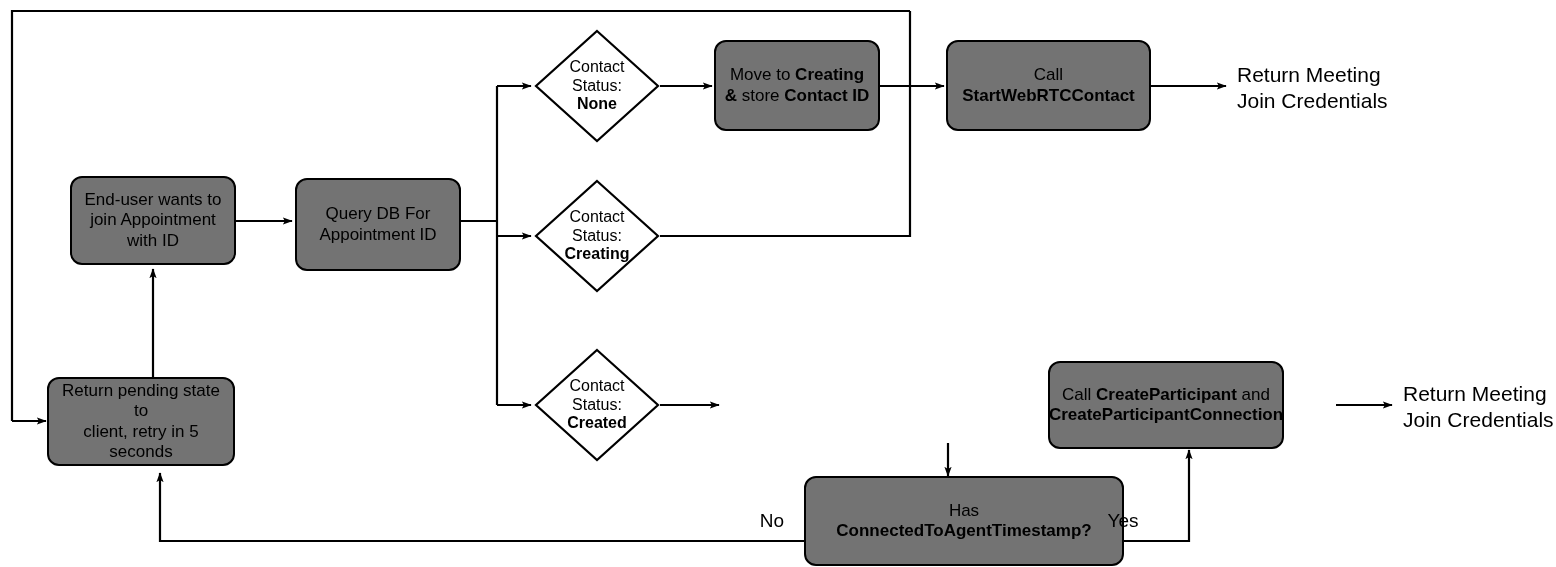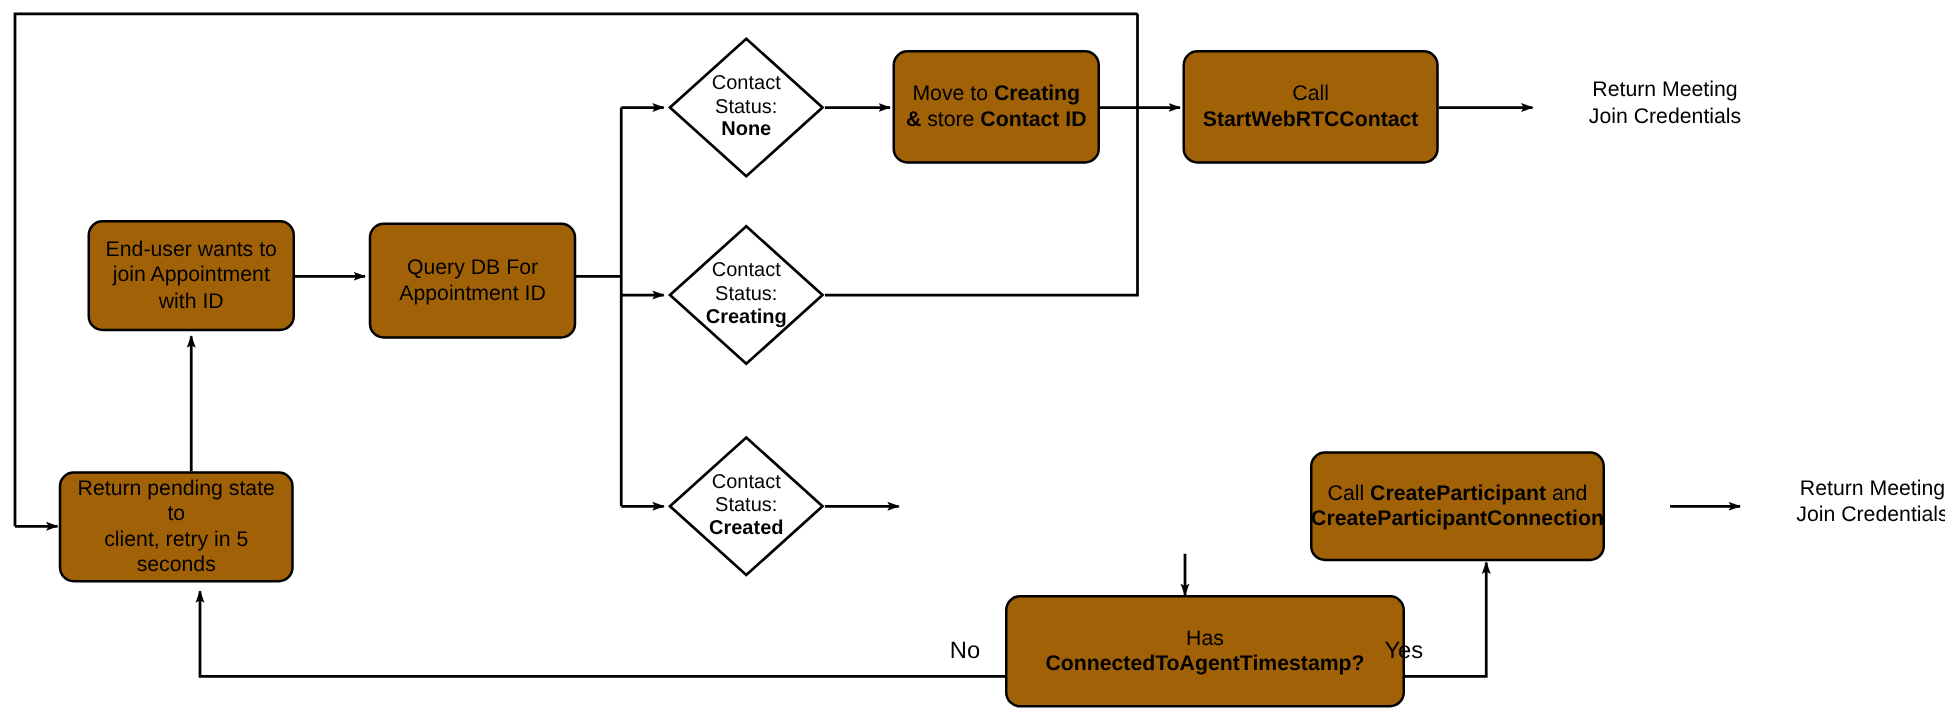--- a/index.html
+++ b/index.html
@@ -26,21 +26,21 @@
     position: absolute;
     box-sizing: border-box;
     display: flex;
     align-items: center;
     justify-content: center;
     text-align: center;
     color: #000000;
     line-height: 1.18;
   }
   .rbox {
-    background: #a16207;
+    background: #737373;
     border: 2px solid #000000;
     border-radius: 12px;
     font-size: 17px;
     padding: 2px 8px;
   }
   .diamond-wrap {
     position: absolute;
     display: flex;
     align-items: center;
     justify-content: center;
@@ -53,23 +53,23 @@
     position: absolute;
     left: 0;
     top: 0;
   }
   .diamond-label {
     position: relative;
     z-index: 2;
   }
   .freetext {
     position: absolute;
-    font-size: 17px;
+    font-size: 21px;
     color: #000000;
-    text-align: center;
+    text-align: left;
     line-height: 1.22;
     white-space: pre-line;
   }
   .edgelabel {
     position: absolute;
     font-size: 19px;
     color: #000000;
     text-align: center;
   }
   b { font-weight: bold; }

